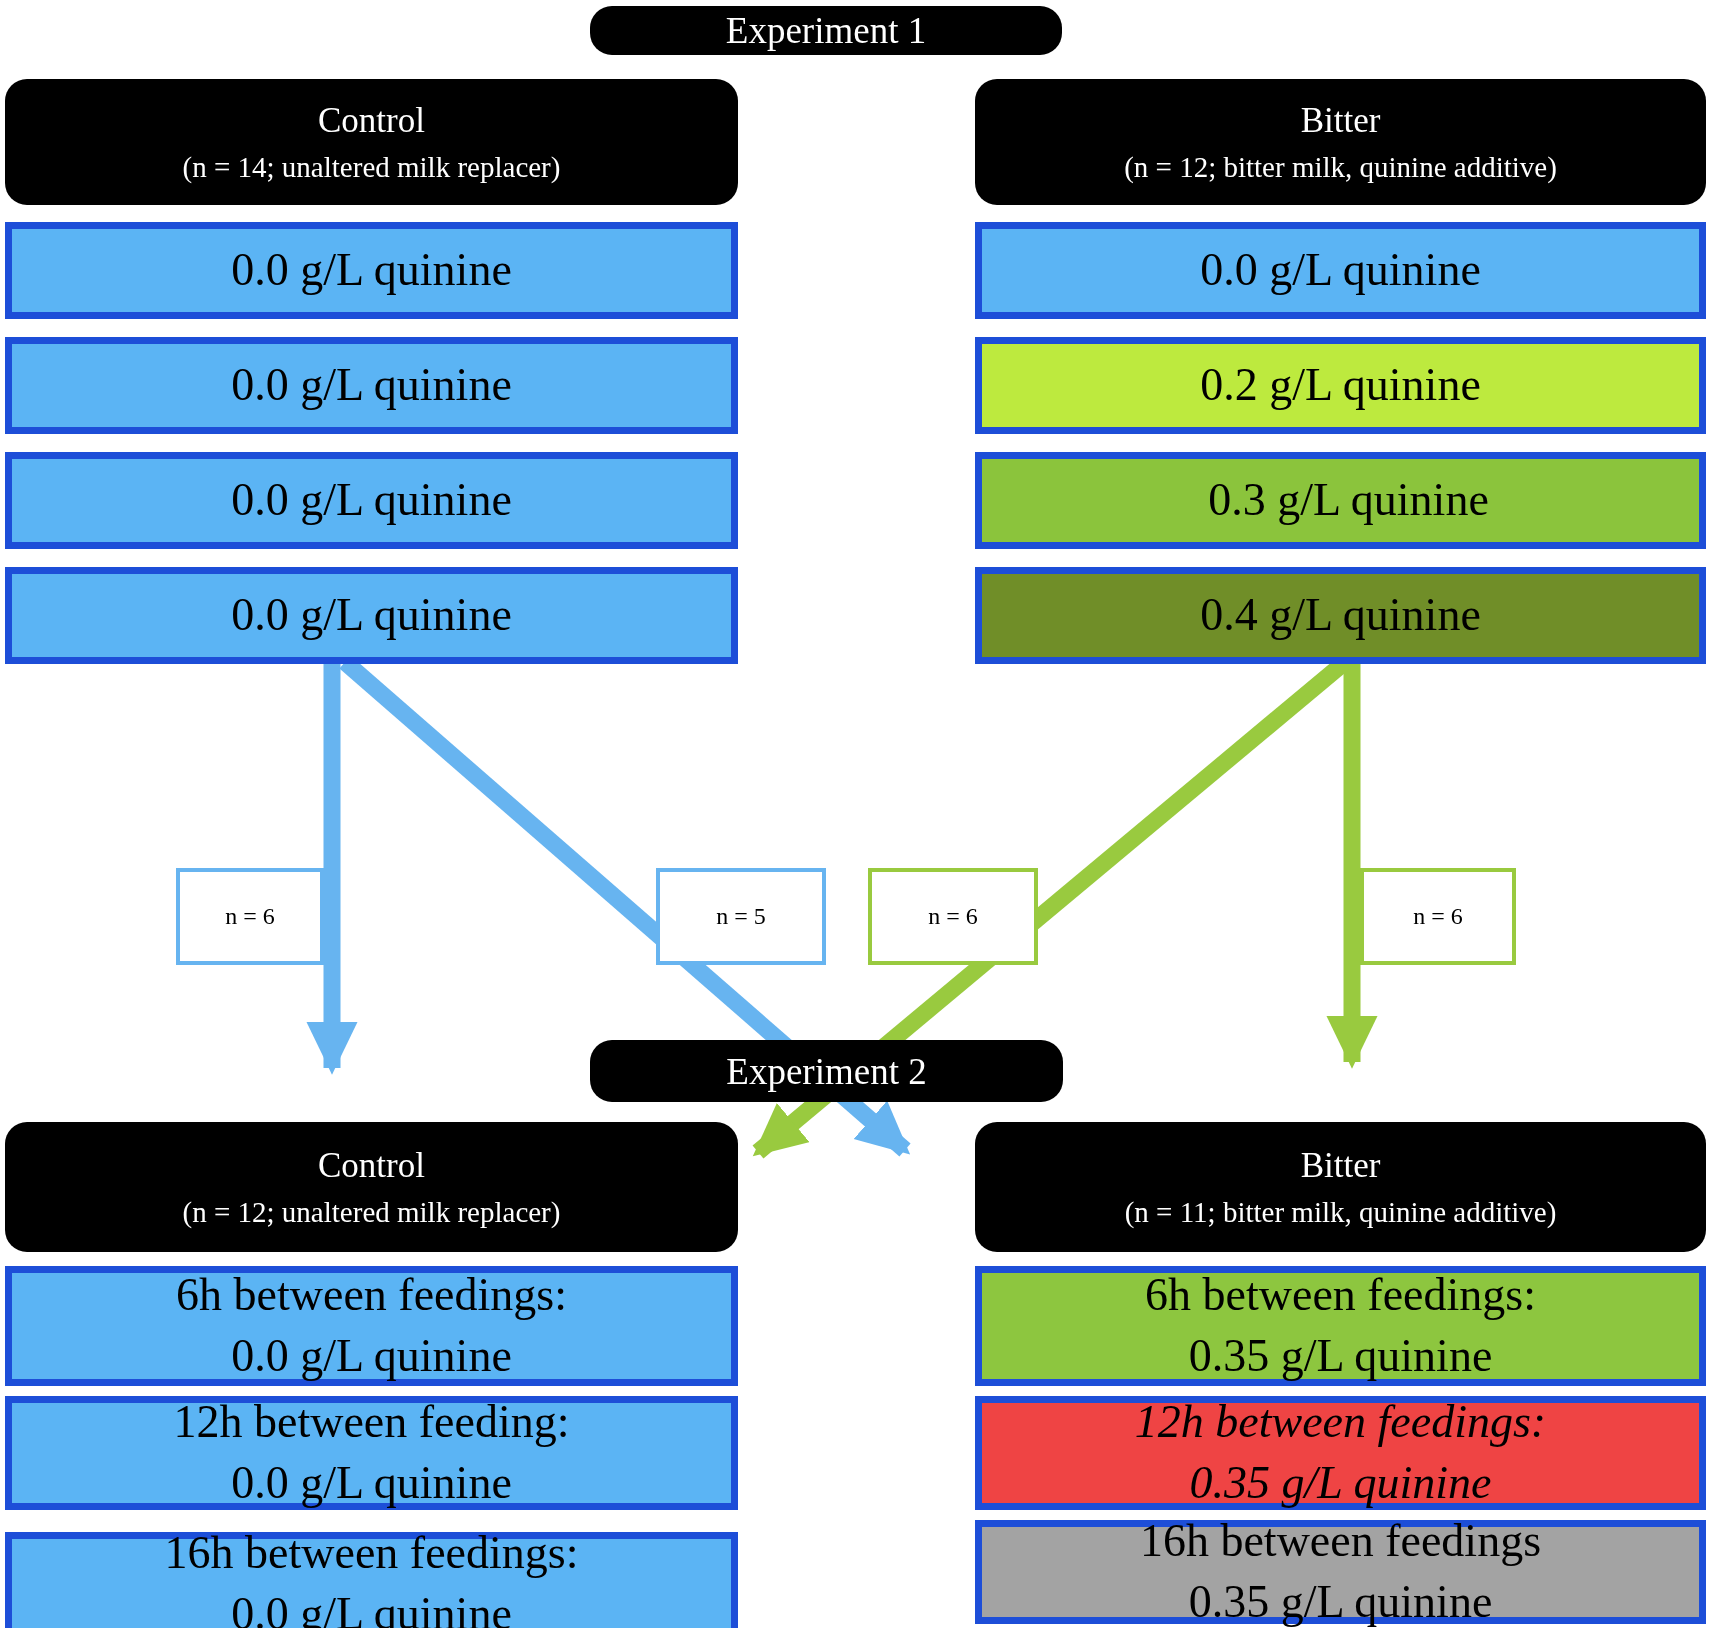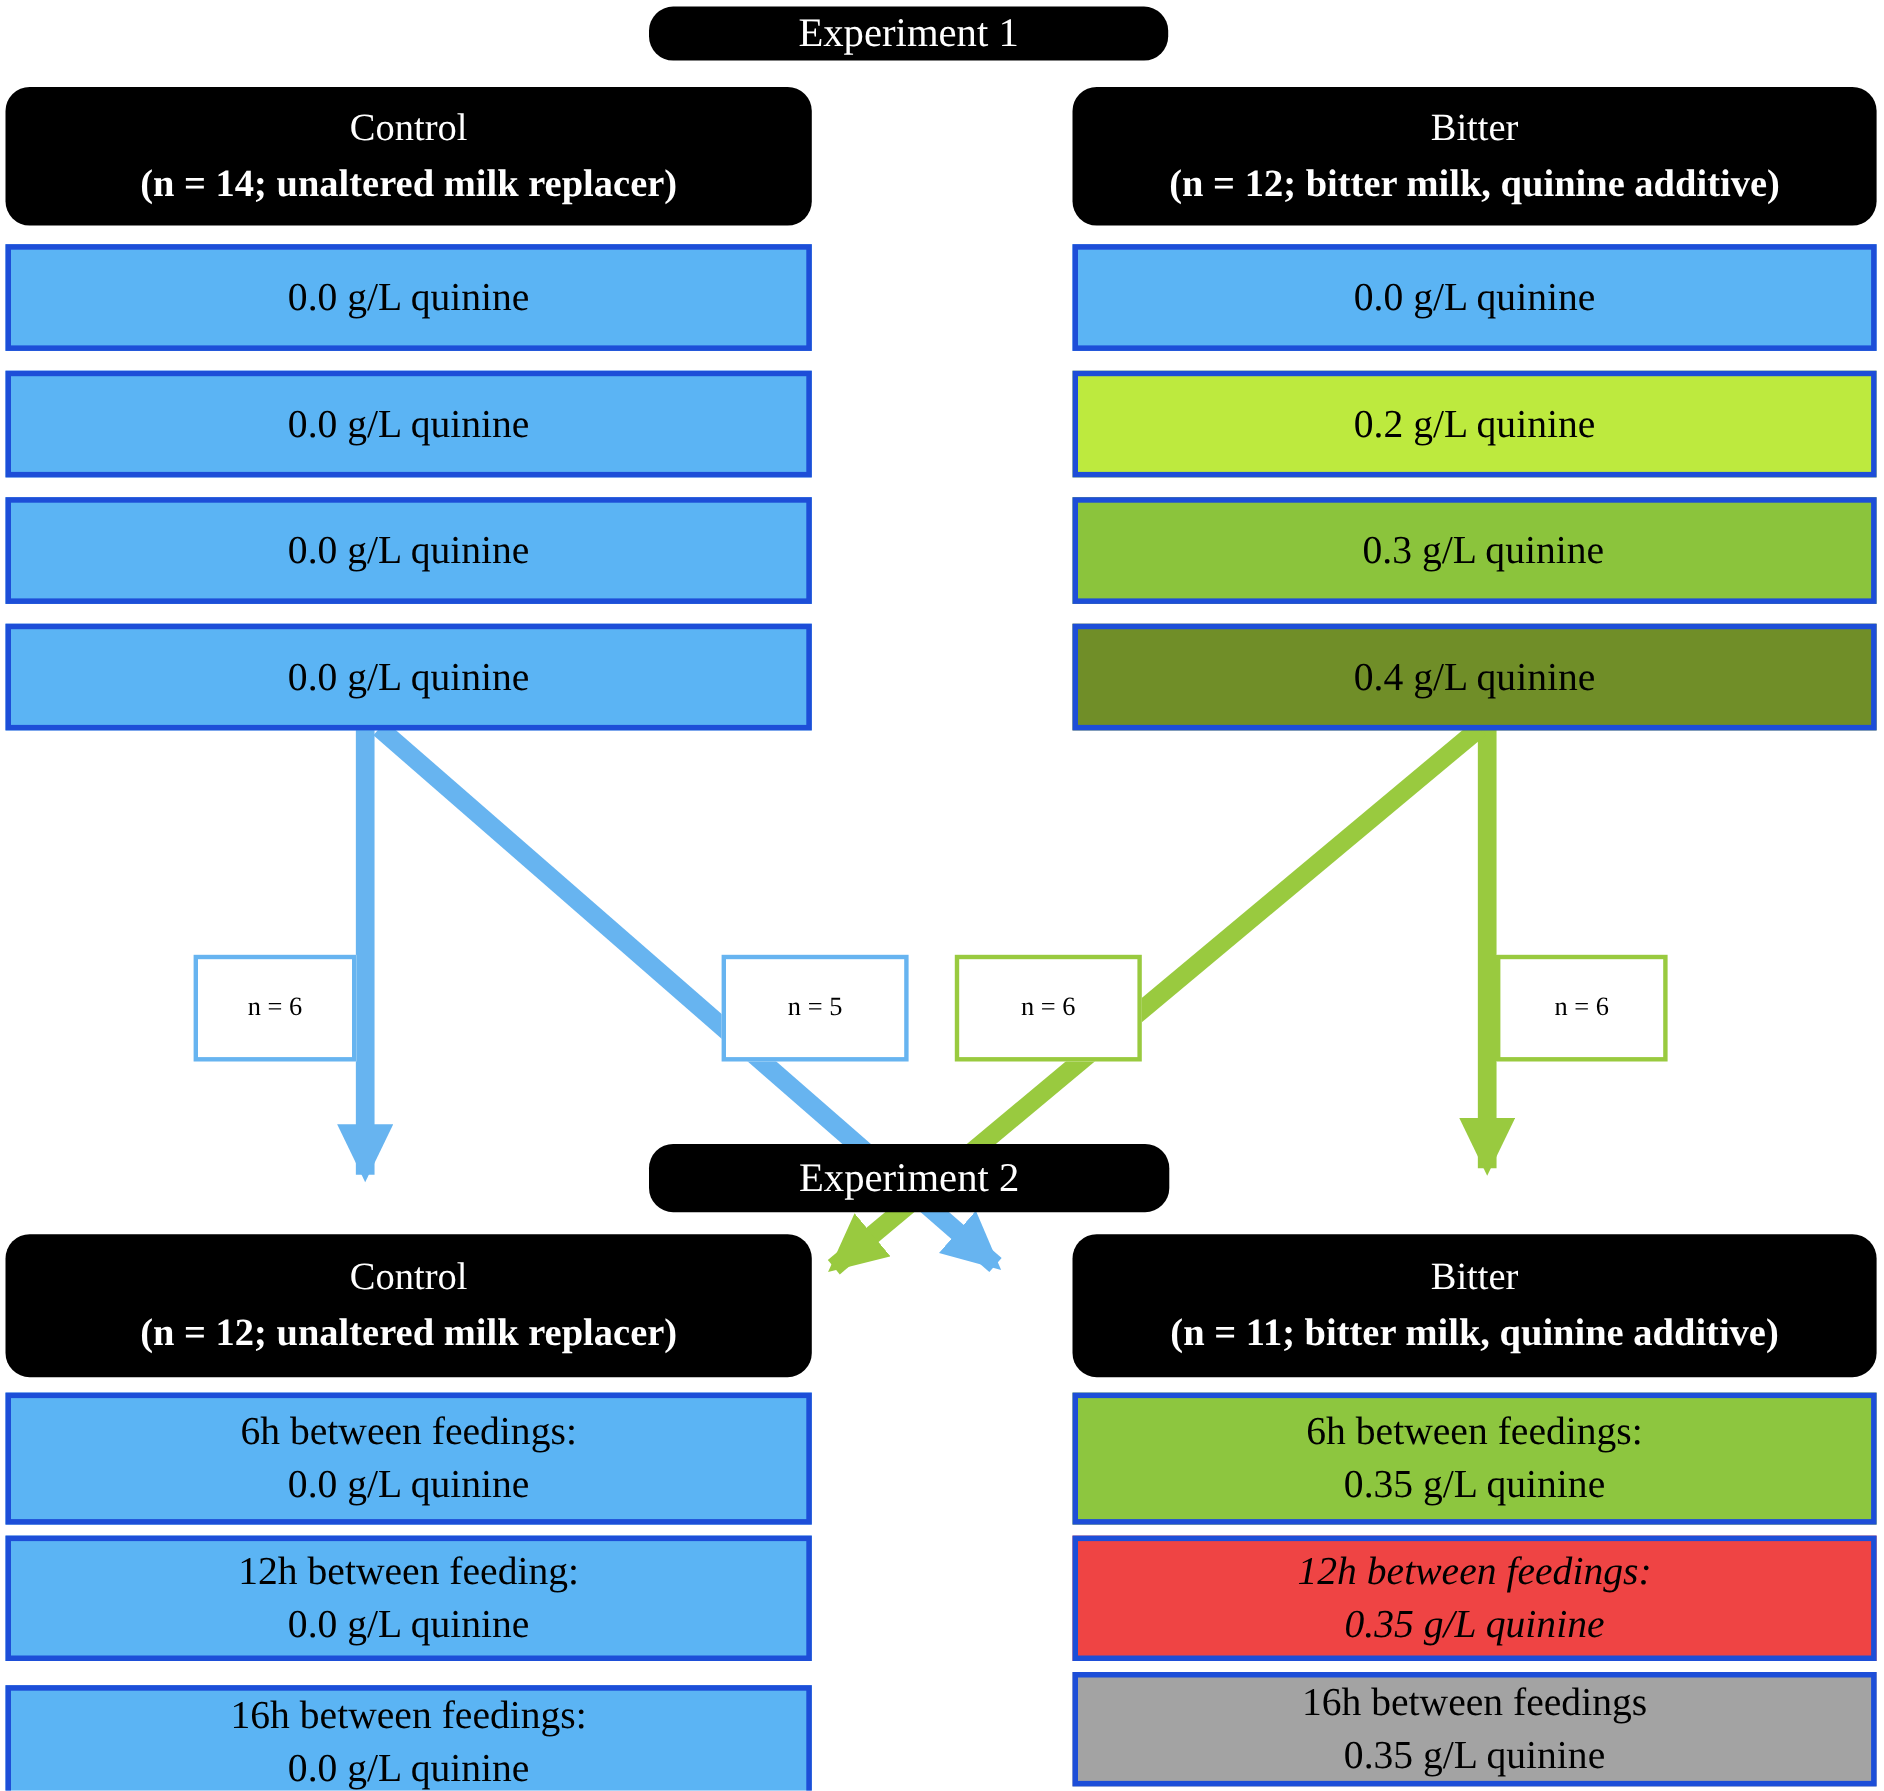--- a/index.html
+++ b/index.html
@@ -8,25 +8,25 @@
     font-family:"Liberation Serif","DejaVu Serif",serif;color:#000;overflow:hidden;
   }
   .abs{position:absolute;box-sizing:border-box;}
   
   .blackbox{
     background:#000;color:#fff;display:flex;flex-direction:column;
     align-items:center;justify-content:center;text-align:center;z-index:2;border-radius:22px;
   }
   .title{font-size:37px;}
   .hdr-l1{font-size:35px;line-height:1.45;}
-  .hdr-l2{font-size:35px;line-height:1.45;font-weight:bold;}
+  .hdr-l2{font-size:29px;line-height:1.45;}
   
   .cbox{
-    border:5px solid #1d4ed8;display:flex;flex-direction:column;align-items:center;
-    justify-content:center;text-align:center;font-size:36px;z-index:2;line-height:1.32;
+    border:7px solid #1d4ed8;display:flex;flex-direction:column;align-items:center;
+    justify-content:center;text-align:center;font-size:46px;z-index:2;line-height:1.32;
   }
   
   .nlabel{
     background:#fff;border:4px solid;display:flex;align-items:center;
     justify-content:center;font-size:24px;z-index:2;
   }
   svg{position:absolute;left:0;top:0;z-index:1;}
 </style>
 </head>
 <body>

